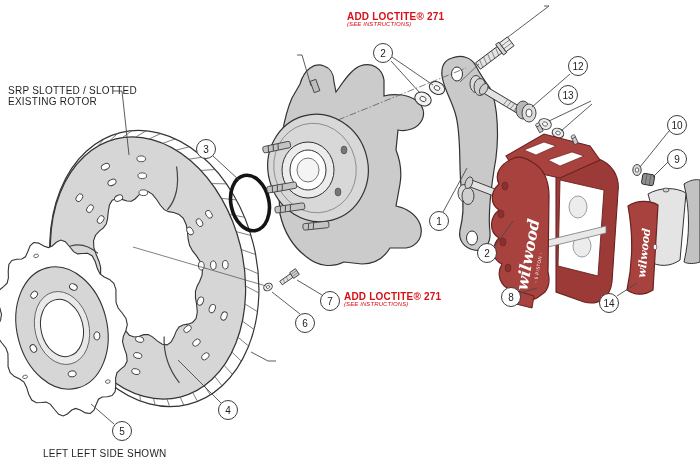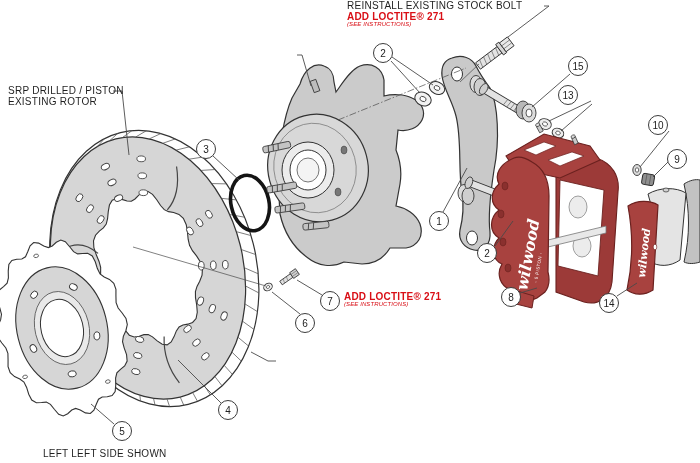--- a/index.html
+++ b/index.html
@@ -320,36 +320,35 @@
     <path d="M300 314 L272 292"></path>
     <path d="M221 403 L178 360"></path>
     <path d="M114 424 L91 404"></path>
     <path d="M276 361 L268 361 L251 352"></path>
     <path d="M266 286 L133 247" stroke-width=".7"></path>
     <path d="M338 120 L466 68" stroke-width=".7" stroke-dasharray="7 2 1.5 2"></path>
     <path d="M479 64 L460 82" stroke-width=".7"></path>
   </g>
 </svg>
 
-  <div class="lbl" style="left:347px;top:1px">REINSTALL EXISTING STOCK BOLT</div>
   <div class="lbl red-b" style="left:347px;top:12px">ADD LOCTITE® 271</div>
   <div class="lbl red-i" style="left:347px;top:21px">(SEE INSTRUCTIONS)</div>
-  <div class="lbl" style="left:8px;top:86px">SRP DRILLED / PISTON</div>
+  <div class="lbl" style="left:8px;top:86px">SRP SLOTTED / SLOTTED</div>
   <div class="lbl" style="left:8px;top:97px">EXISTING ROTOR</div>
   <div class="lbl red-b" style="left:344px;top:292px">ADD LOCTITE® 271</div>
   <div class="lbl red-i" style="left:344px;top:301px">(SEE INSTRUCTIONS)</div>
   <div class="lbl" style="left:43px;top:449px">LEFT LEFT SIDE SHOWN</div>
 
   <div class="callout" style="left:429px;top:211px">1</div>
   <div class="callout" style="left:373px;top:43px">2</div>
   <div class="callout" style="left:196px;top:139px">3</div>
   <div class="callout" style="left:218px;top:400px">4</div>
   <div class="callout" style="left:112px;top:421px">5</div>
   <div class="callout" style="left:295px;top:313px">6</div>
   <div class="callout" style="left:320px;top:291px">7</div>
   <div class="callout" style="left:501px;top:287px">8</div>
   <div class="callout" style="left:667px;top:149px">9</div>
-  <div class="callout" style="left:648px;top:115px">10</div>
+  <div class="callout" style="left:667px;top:115px">10</div>
   <div class="callout" style="left:477px;top:243px">2</div>
-  <div class="callout" style="left:568px;top:56px">15</div>
+  <div class="callout" style="left:568px;top:56px">12</div>
   <div class="callout" style="left:558px;top:85px">13</div>
   <div class="callout" style="left:599px;top:293px">14</div>
 </div>
 
 </body></html>

